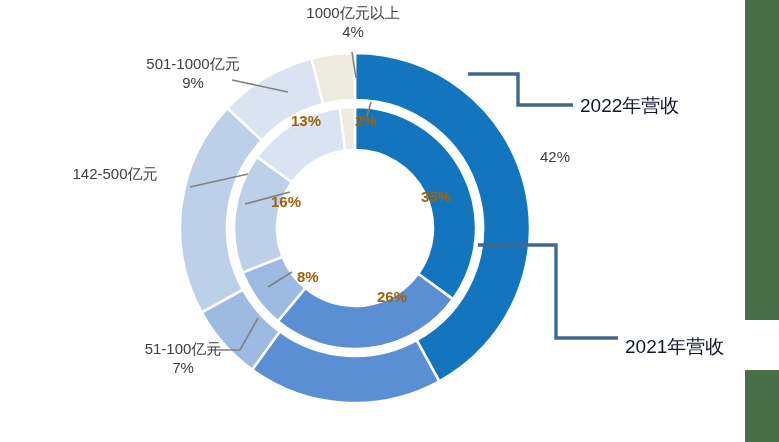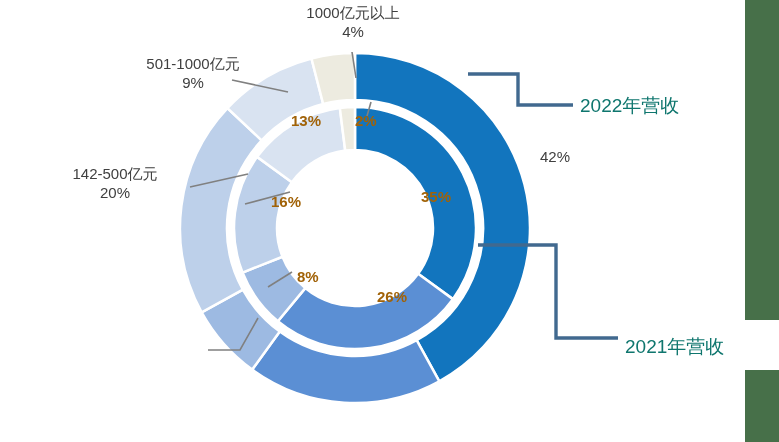--- a/index.html
+++ b/index.html
@@ -32,21 +32,21 @@
     position:absolute;
     font-size:15px;
     color:#a16207;
     white-space:nowrap;
     font-weight:bold;
   }
 
   .callout-lbl{
     position:absolute;
     font-size:19px;
-    color:#0f766e;
+    color:#0f172a;
     white-space:nowrap;
   }
 </style>
 </head>
 <body>
 
 <div id="stage">
 
   <div class="green-strip" id="strip-top"></div>
   <div class="green-strip" id="strip-bottom"></div>
@@ -90,23 +90,26 @@
     <span class="l2">4%</span>
   </div>
 
   <div class="lbl" style="left:108px;top:55px;width:170px;">
     <span class="l1">501-1000亿元</span>
     <span class="l2">9%</span>
   </div>
 
   <div class="lbl" style="left:30px;top:165px;width:170px;">
     <span class="l1">142-500亿元</span>
-    <span class="l2">20%</span>
   </div>
 
+  <div class="lbl" style="left:98px;top:340px;width:170px;">
+    <span class="l1">51-100亿元</span>
+    <span class="l2">7%</span>
+  </div>
 
   <div class="lbl" style="left:256px;top:392px;width:170px;">
   </div>
 
   <div class="lbl" style="left:470px;top:148px;width:170px;">
     <span class="l2">42%</span>
   </div>
 
   <div class="inner-lbl" style="left:355px;top:112px;">2%</div>
   <div class="inner-lbl" style="left:291px;top:112px;">13%</div>

